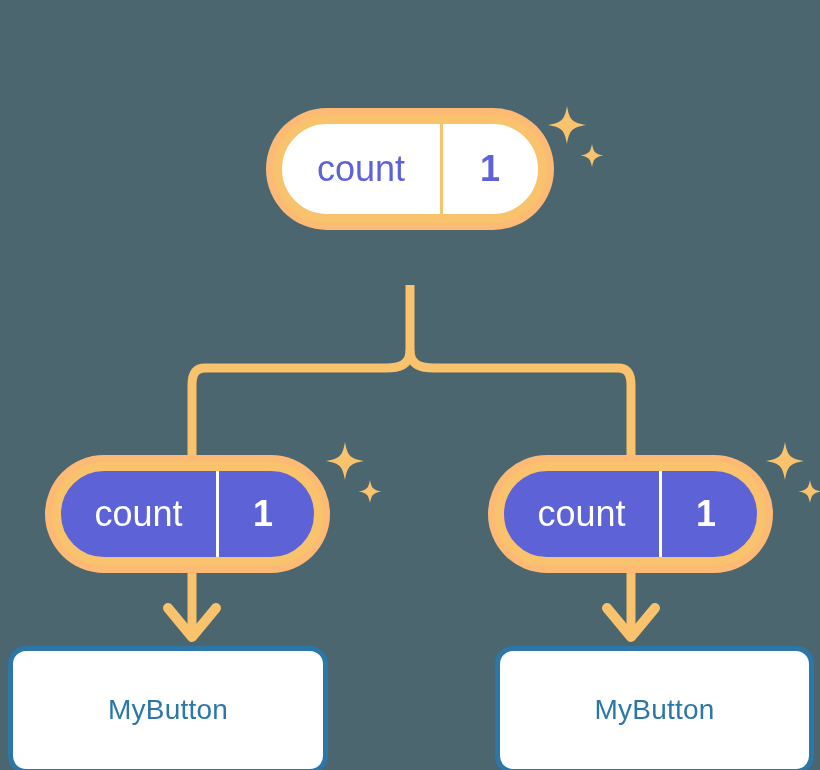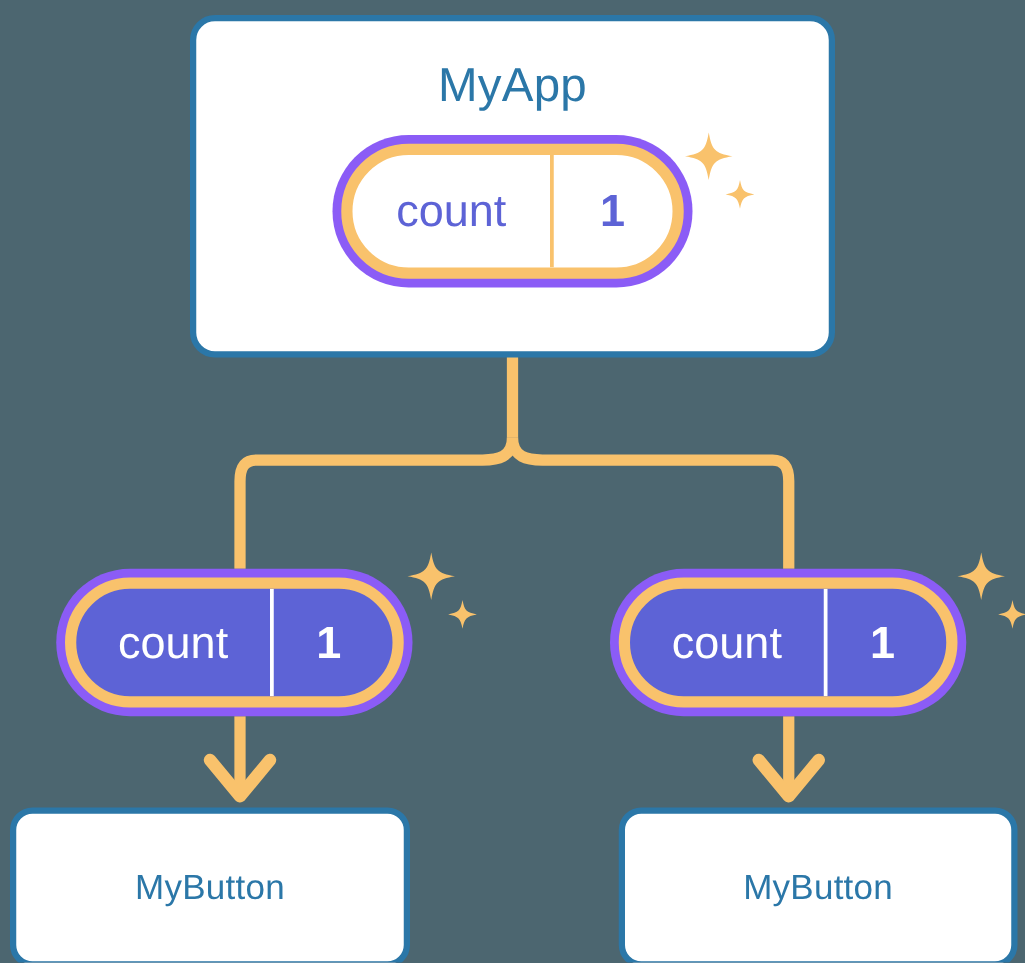--- a/index.html
+++ b/index.html
@@ -74,21 +74,21 @@
   }
   .leaf-card .card-title {
     font-size: 28px;
   }
 
   
   .pill-wrap {
     position: absolute;
     box-sizing: border-box;
     border-radius: 999px;
-    background: #8b5cf6;          
+    background: #fdba74;          
     padding: 7px;
     display: flex;
   }
   .pill-ring {
     box-sizing: border-box;
     border-radius: 999px;
     border: 9px solid #f9c26c;    
     display: flex;
     align-items: stretch;
     flex: 1;
@@ -178,23 +178,20 @@
     <path d="M410,350 C410,366 398,368 386,368 L205,368 C195,368 192,375 192,385 L192,455" stroke="#f9c26c" stroke-width="9" stroke-linecap="butt"></path>
     <path d="M410,350 C410,366 422,368 434,368 L618,368 C628,368 631,375 631,385 L631,455" stroke="#f9c26c" stroke-width="9" stroke-linecap="butt"></path>
 
     <path d="M192,573 L192,637" stroke="#f9c26c" stroke-width="9" stroke-linecap="butt"></path>
     <path d="M168,608 L192,637 L216,608" stroke="#f9c26c" stroke-width="10" stroke-linecap="round" stroke-linejoin="round"></path>
 
     <path d="M631,573 L631,637" stroke="#f9c26c" stroke-width="9" stroke-linecap="butt"></path>
     <path d="M607,608 L631,637 L655,608" stroke="#f9c26c" stroke-width="10" stroke-linecap="round" stroke-linejoin="round"></path>
   </svg>
 
-  <div class="card" id="card-root">
-    <div class="card-title">MyApp</div>
-  </div>
 
   <div class="pill-wrap" id="pill-root">
     <div class="pill-ring">
       <div class="pill-cell pill-key">count</div>
       <div class="pill-cell pill-val">1</div>
     </div>
   </div>
 
   <svg class="sparkles" id="sparkle-root" width="70" height="76" viewBox="0 0 70 76">
     <path d="M27,2 C29.5,16 32,18.5 46,21 C32,23.5 29.5,26 27,40 C24.5,26 22,23.5 8,21 C22,18.5 24.5,16 27,2 Z" fill="#f9c26c"></path>

